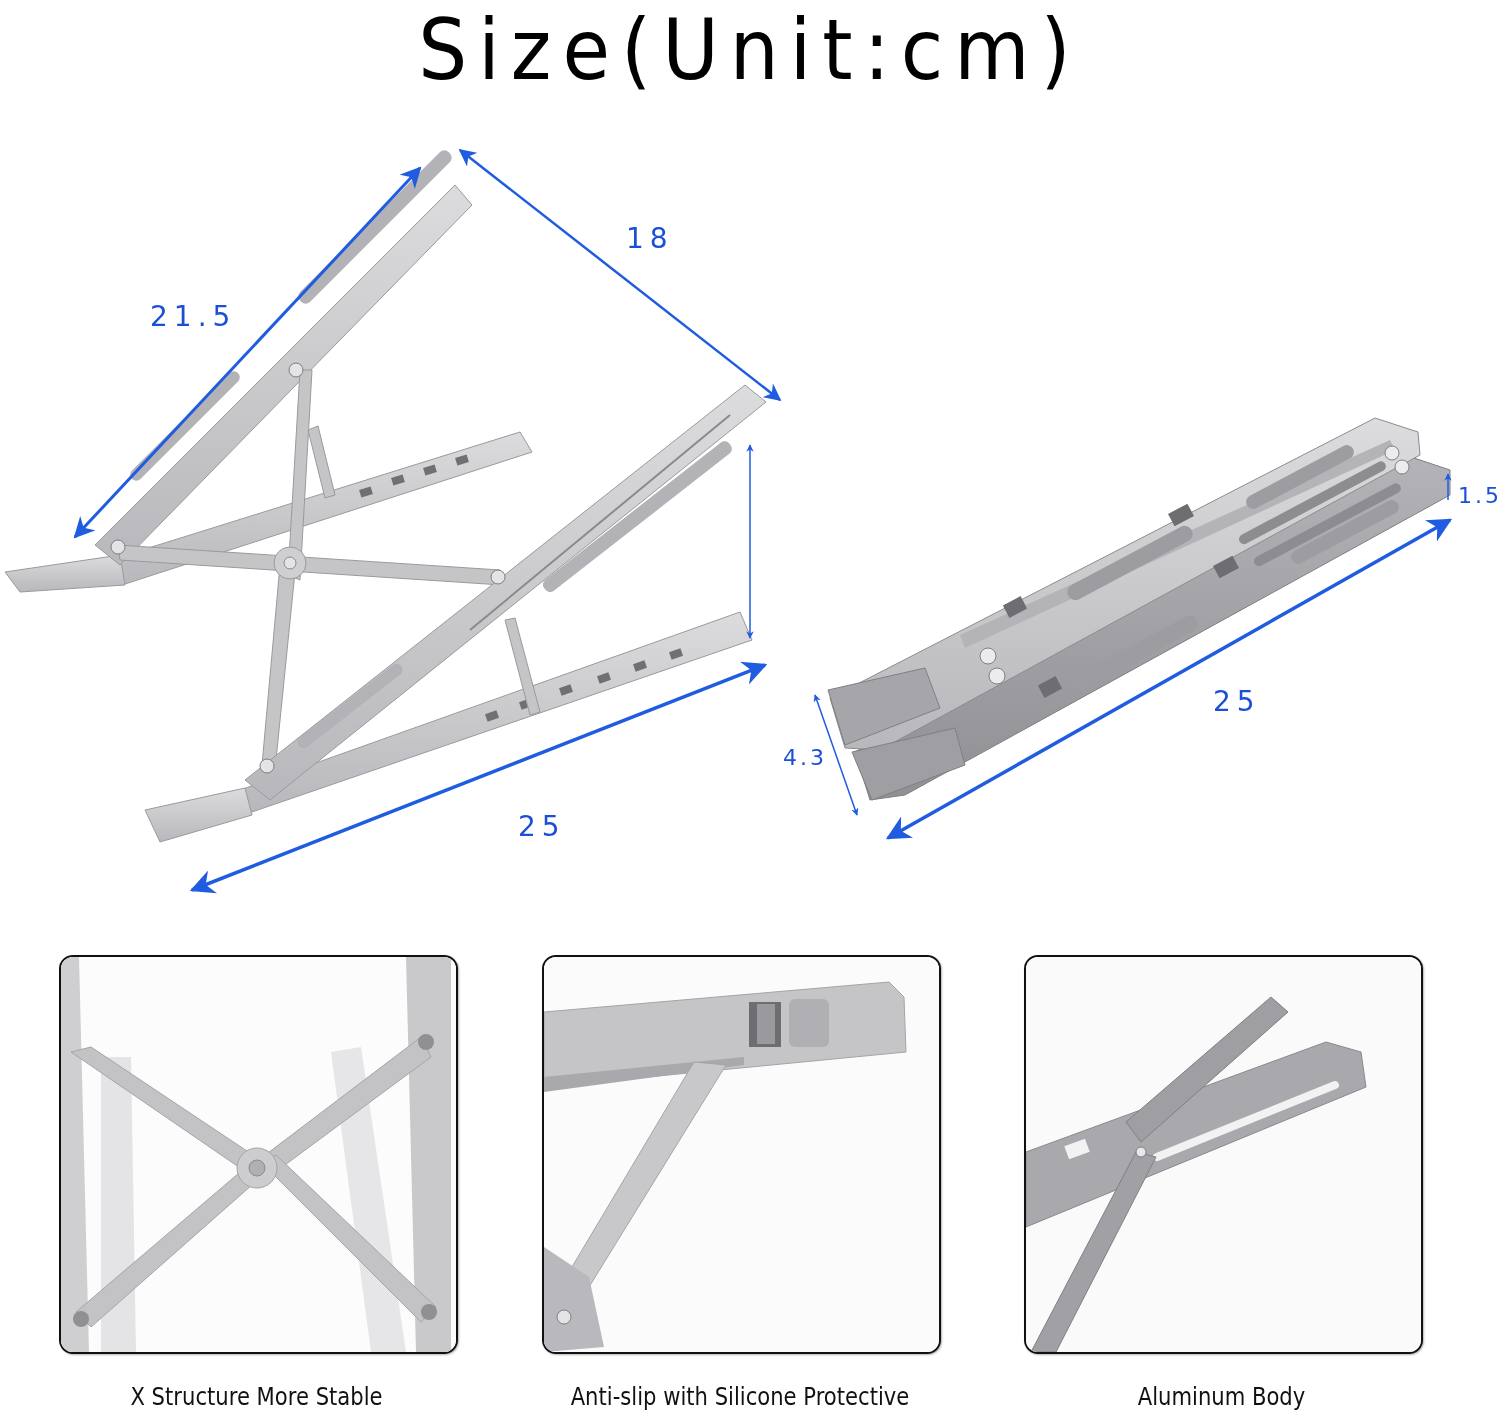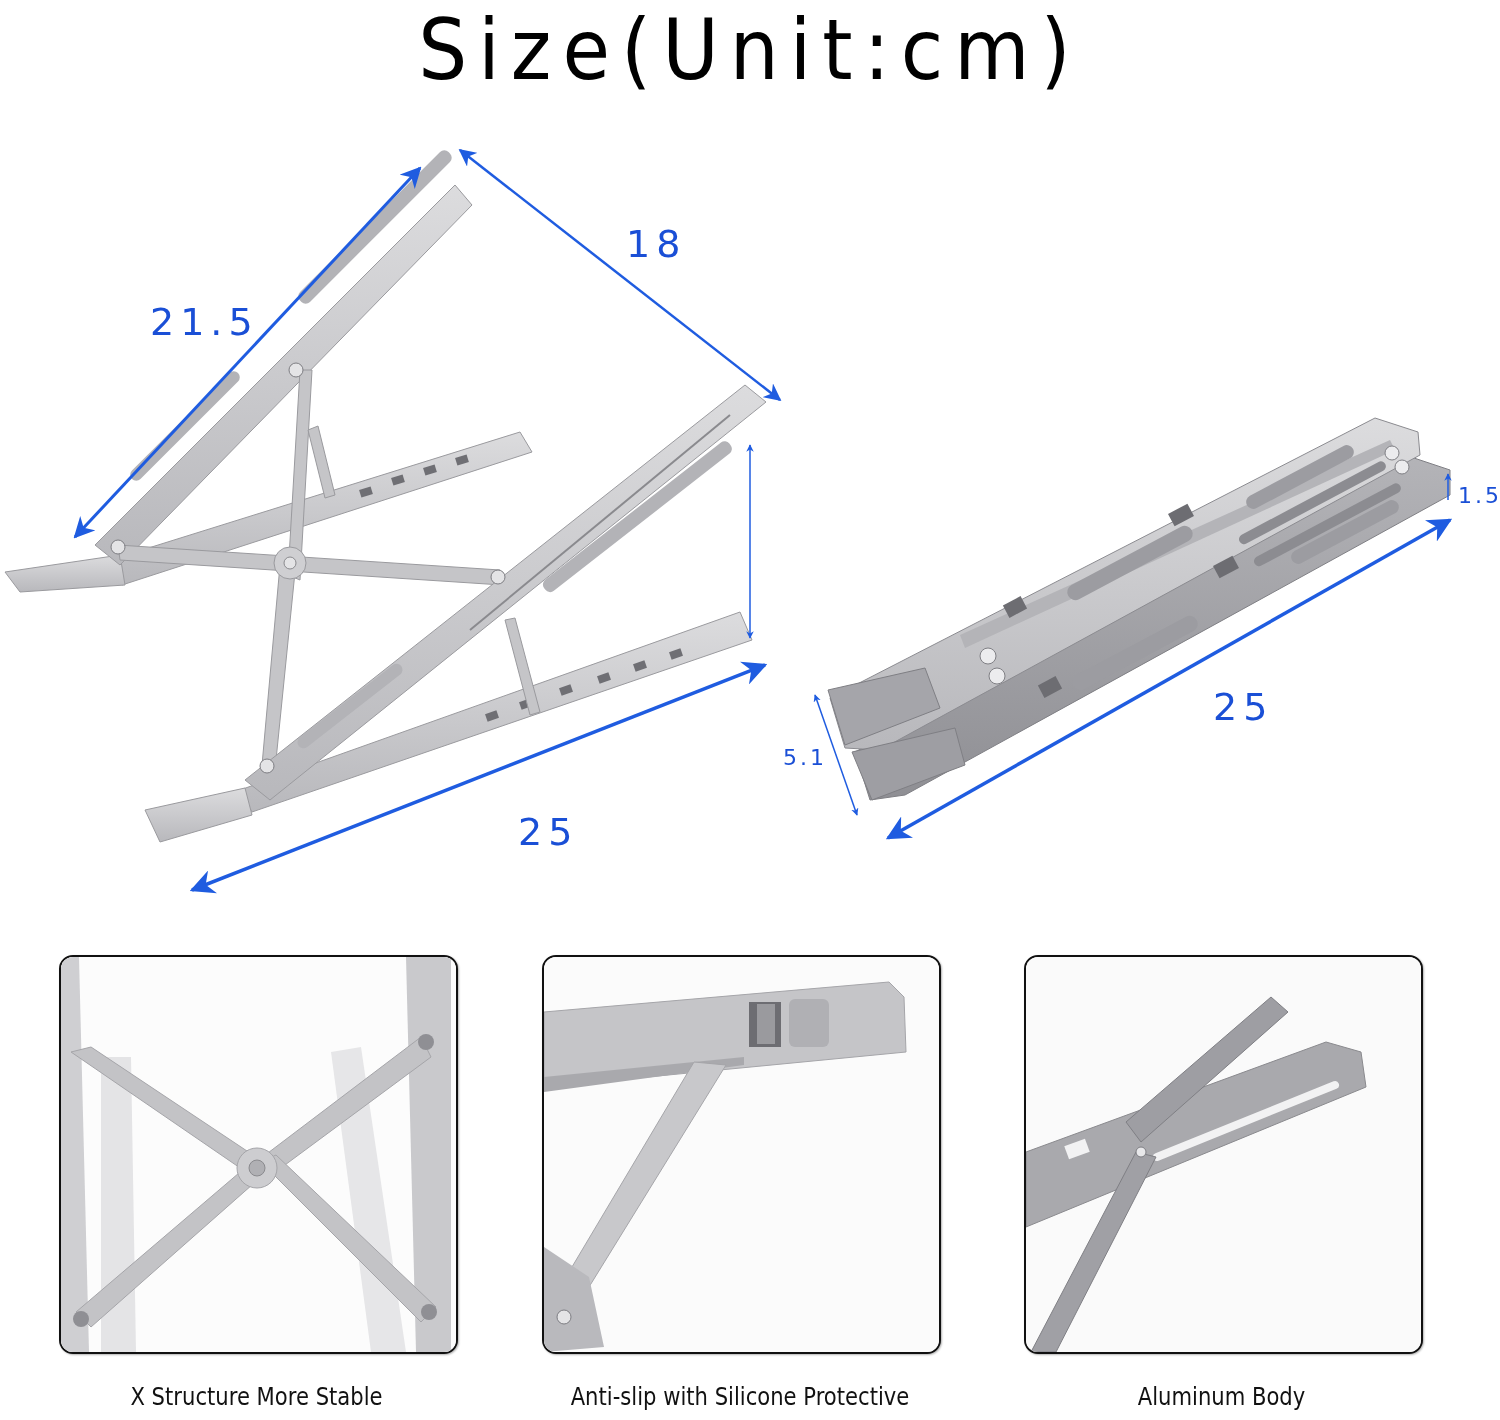--- a/index.html
+++ b/index.html
@@ -8,21 +8,21 @@
       position: absolute; left: 0; top: 0; width: 1500px; height: 110px;
       text-align: center; font-family: "DejaVu Sans", sans-serif;
       font-size: 84px; line-height: 100px; letter-spacing: 12px; color: #000;
       font-weight: normal; transform: scaleX(0.92); transform-origin: center;
     }
     .diagram { position: absolute; left: 0; top: 110px; width: 1500px; height: 830px; }
     .dim-label {
       position: absolute; color: #1a4fd6; font-family: "DejaVu Sans", sans-serif;
       letter-spacing: 6px; white-space: nowrap;
     }
-    .dim-big { font-size: 38px; }
+    .dim-big { font-size: 28px; }
     .dim-small { font-size: 19px; letter-spacing: 3px; line-height: 30px; }
     .dim-mid { font-size: 22px; letter-spacing: 3px; }
     .panel {
       position: absolute; top: 955px; width: 395px; height: 395px;
       border: 2px solid #111; border-radius: 14px; overflow: hidden; background: #fbfbfb;
       box-shadow: 1px 1px 2px rgba(0,0,0,0.3);
     }
     .panel svg { width: 100%; height: 100%; display: block; }
     .caption {
       position: absolute; top: 1383px; font-family: "DejaVu Sans", sans-serif;
@@ -144,21 +144,21 @@
       <line x1="815" y1="695" x2="857" y2="815" stroke-width="1.5" marker-start="url(#ahs)" marker-end="url(#ahs)"></line>
       <line x1="1448" y1="500" x2="1448" y2="474" stroke-width="1.5" marker-end="url(#ahs)"></line>
     </g>
   </svg>
 
   
   <div class="dim-label dim-big" style="left:150px; top:190px;text-align:right;">21.5</div>
   <div class="dim-label dim-big" style="left:626px; top:112px;">18</div>
   <div class="dim-label dim-big" style="left:518px; top:700px;">25</div>
   <div class="dim-label dim-big" style="left:1213px; top:575px;">25</div>
-  <div class="dim-label dim-mid" style="left:783px; top:635px;">5.1</div>
+  <div class="dim-label dim-mid" style="left:783px; top:635px;">4.3</div>
   <div class="dim-label dim-mid" style="left:1458px; top:373px;">1.5</div>
 </div>
 
 <div class="panel" style="left:59px;">
   <svg viewBox="0 0 395 395">
     <rect width="395" height="395" fill="#fcfcfc"></rect>
     <polygon points="40,100 70,100 75,395 40,395" fill="#e4e4e6"></polygon>
     <polygon points="270,95 300,90 345,395 310,395" fill="#e6e6e8"></polygon>
     <polygon points="0,0 18,0 28,395 0,395" fill="#cfcfd2"></polygon>
     <polygon points="345,0 390,0 390,395 355,395" fill="#c9c9cc"></polygon>

